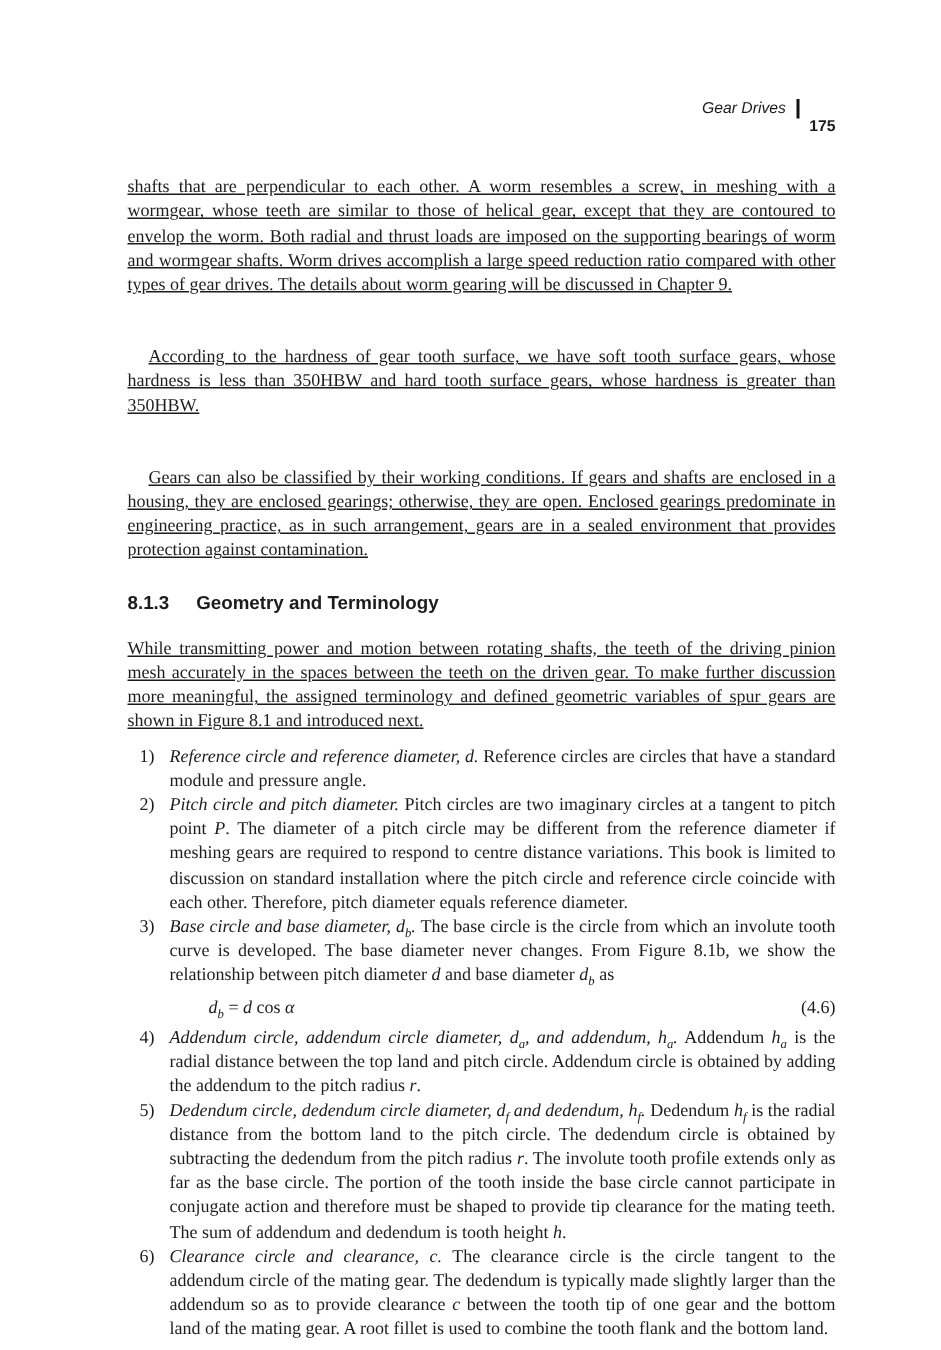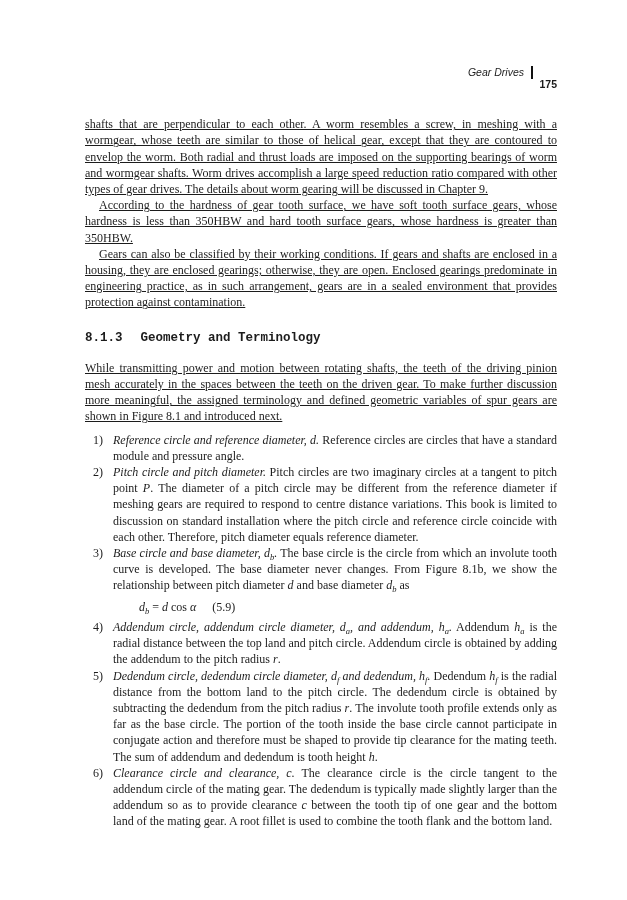--- a/index.html
+++ b/index.html
@@ -29,42 +29,42 @@
   }
   .running-title { font-style: italic; }
   .hdr-bar {
     width: 2.5px;
     height: 13px;
     background: #111111;
     margin: 0 6px 0 7px;
   }
   .page-num { font-weight: bold; margin-top: 24px; }
   .para { text-align: justify; text-decoration: underline; }
-  .para.indent { text-indent: 14px; }
+  .para.indent { text-indent: 14px; margin-top: 32px; }
   .section-heading {
-    font-family: Liberation Mono, monospace;
+    font-family: Liberation Sans, sans-serif;
     font-size: 12.5px;
     font-weight: bold;
     margin: 19px 0 14px 0;
   }
   .section-num { margin-right: 18px; }
   .list { margin-top: 7px; }
   .li {
     position: relative;
     padding-left: 28px;
     text-align: justify;
   }
   .li-num { position: absolute; left: 8px; top: 0; }
   .eq-row {
     display: flex;
+    justify-content: space-between;
     align-items: baseline;
     padding-left: 26px;
     margin: 5px 0 4px 0;
     text-align: left;
-    gap: 16px;
   }
   sub { font-size: 8.5px; line-height: 0; }
 </style>
 </head>
 <body>
 
 <div class="page">
 
   <div class="header">
     <span class="running-title">Gear Drives</span>
@@ -94,21 +94,21 @@
       <div class="li">
         <span class="li-num">2)</span>
         <div class="li-body"><span style="font-style: italic;">Pitch circle and pitch diameter.</span><span> Pitch circles are two imaginary circles at a tangent to pitch point </span><span style="font-style: italic;">P</span><span>. The diameter of a pitch circle may be different from the reference diameter if meshing gears are required to respond to centre distance variations. This book is limited to discussion on standard installation where the pitch circle and reference circle coincide with each other. Therefore, pitch diameter equals reference diameter.</span></div>
       </div>
 
       <div class="li">
         <span class="li-num">3)</span>
         <div class="li-body"><span style="font-style: italic;">Base circle and base diameter, d</span><sub style="font-style: italic;">b</sub><span style="font-style: italic;">.</span><span> The base circle is the circle from which an involute tooth curve is developed. The base diameter never changes. From Figure 8.1b, we show the relationship between pitch diameter </span><span style="font-style: italic;">d</span><span> and base diameter </span><span style="font-style: italic;">d</span><sub style="font-style: italic;">b</sub><span> as</span></div>
         <div class="eq-row">
           <span class="equation"><span style="font-style: italic;">d</span><sub style="font-style: italic;">b</sub><span> = </span><span style="font-style: italic;">d</span><span> cos </span><span style="font-style: italic;">α</span></span>
-          <span class="eq-tag">(5.9)</span>
+          <span class="eq-tag">(4.6)</span>
         </div>
       </div>
 
       <div class="li">
         <span class="li-num">4)</span>
         <div class="li-body"><span style="font-style: italic;">Addendum circle, addendum circle diameter, d</span><sub style="font-style: italic;">a</sub><span style="font-style: italic;">, and addendum, h</span><sub style="font-style: italic;">a</sub><span style="font-style: italic;">.</span><span> Addendum </span><span style="font-style: italic;">h</span><sub style="font-style: italic;">a</sub><span> is the radial distance between the top land and pitch circle. Addendum circle is obtained by adding the addendum to the pitch radius </span><span style="font-style: italic;">r</span><span>.</span></div>
       </div>
 
       <div class="li">
         <span class="li-num">5)</span>

